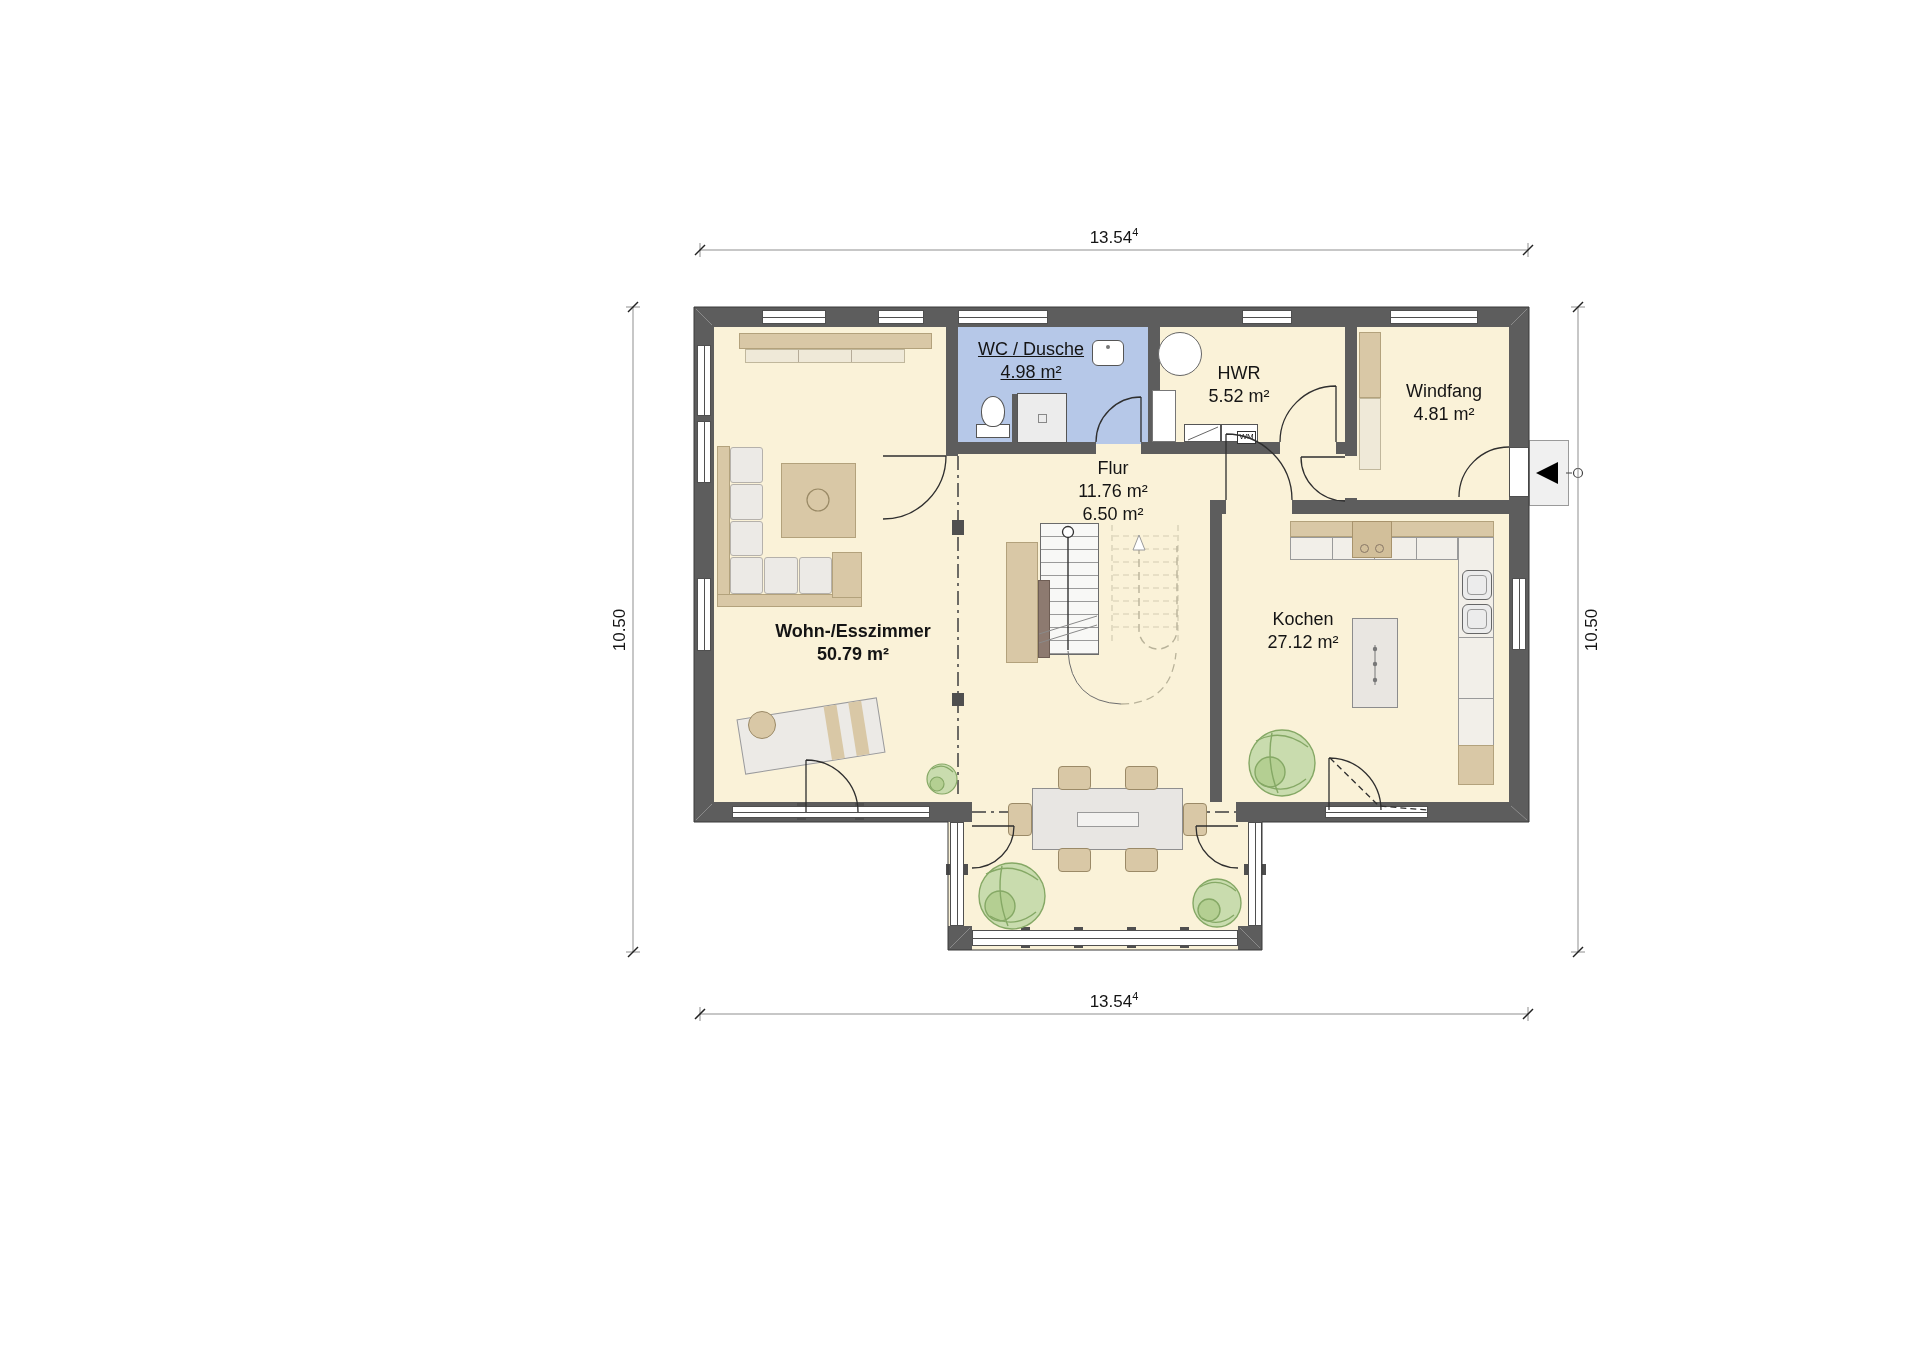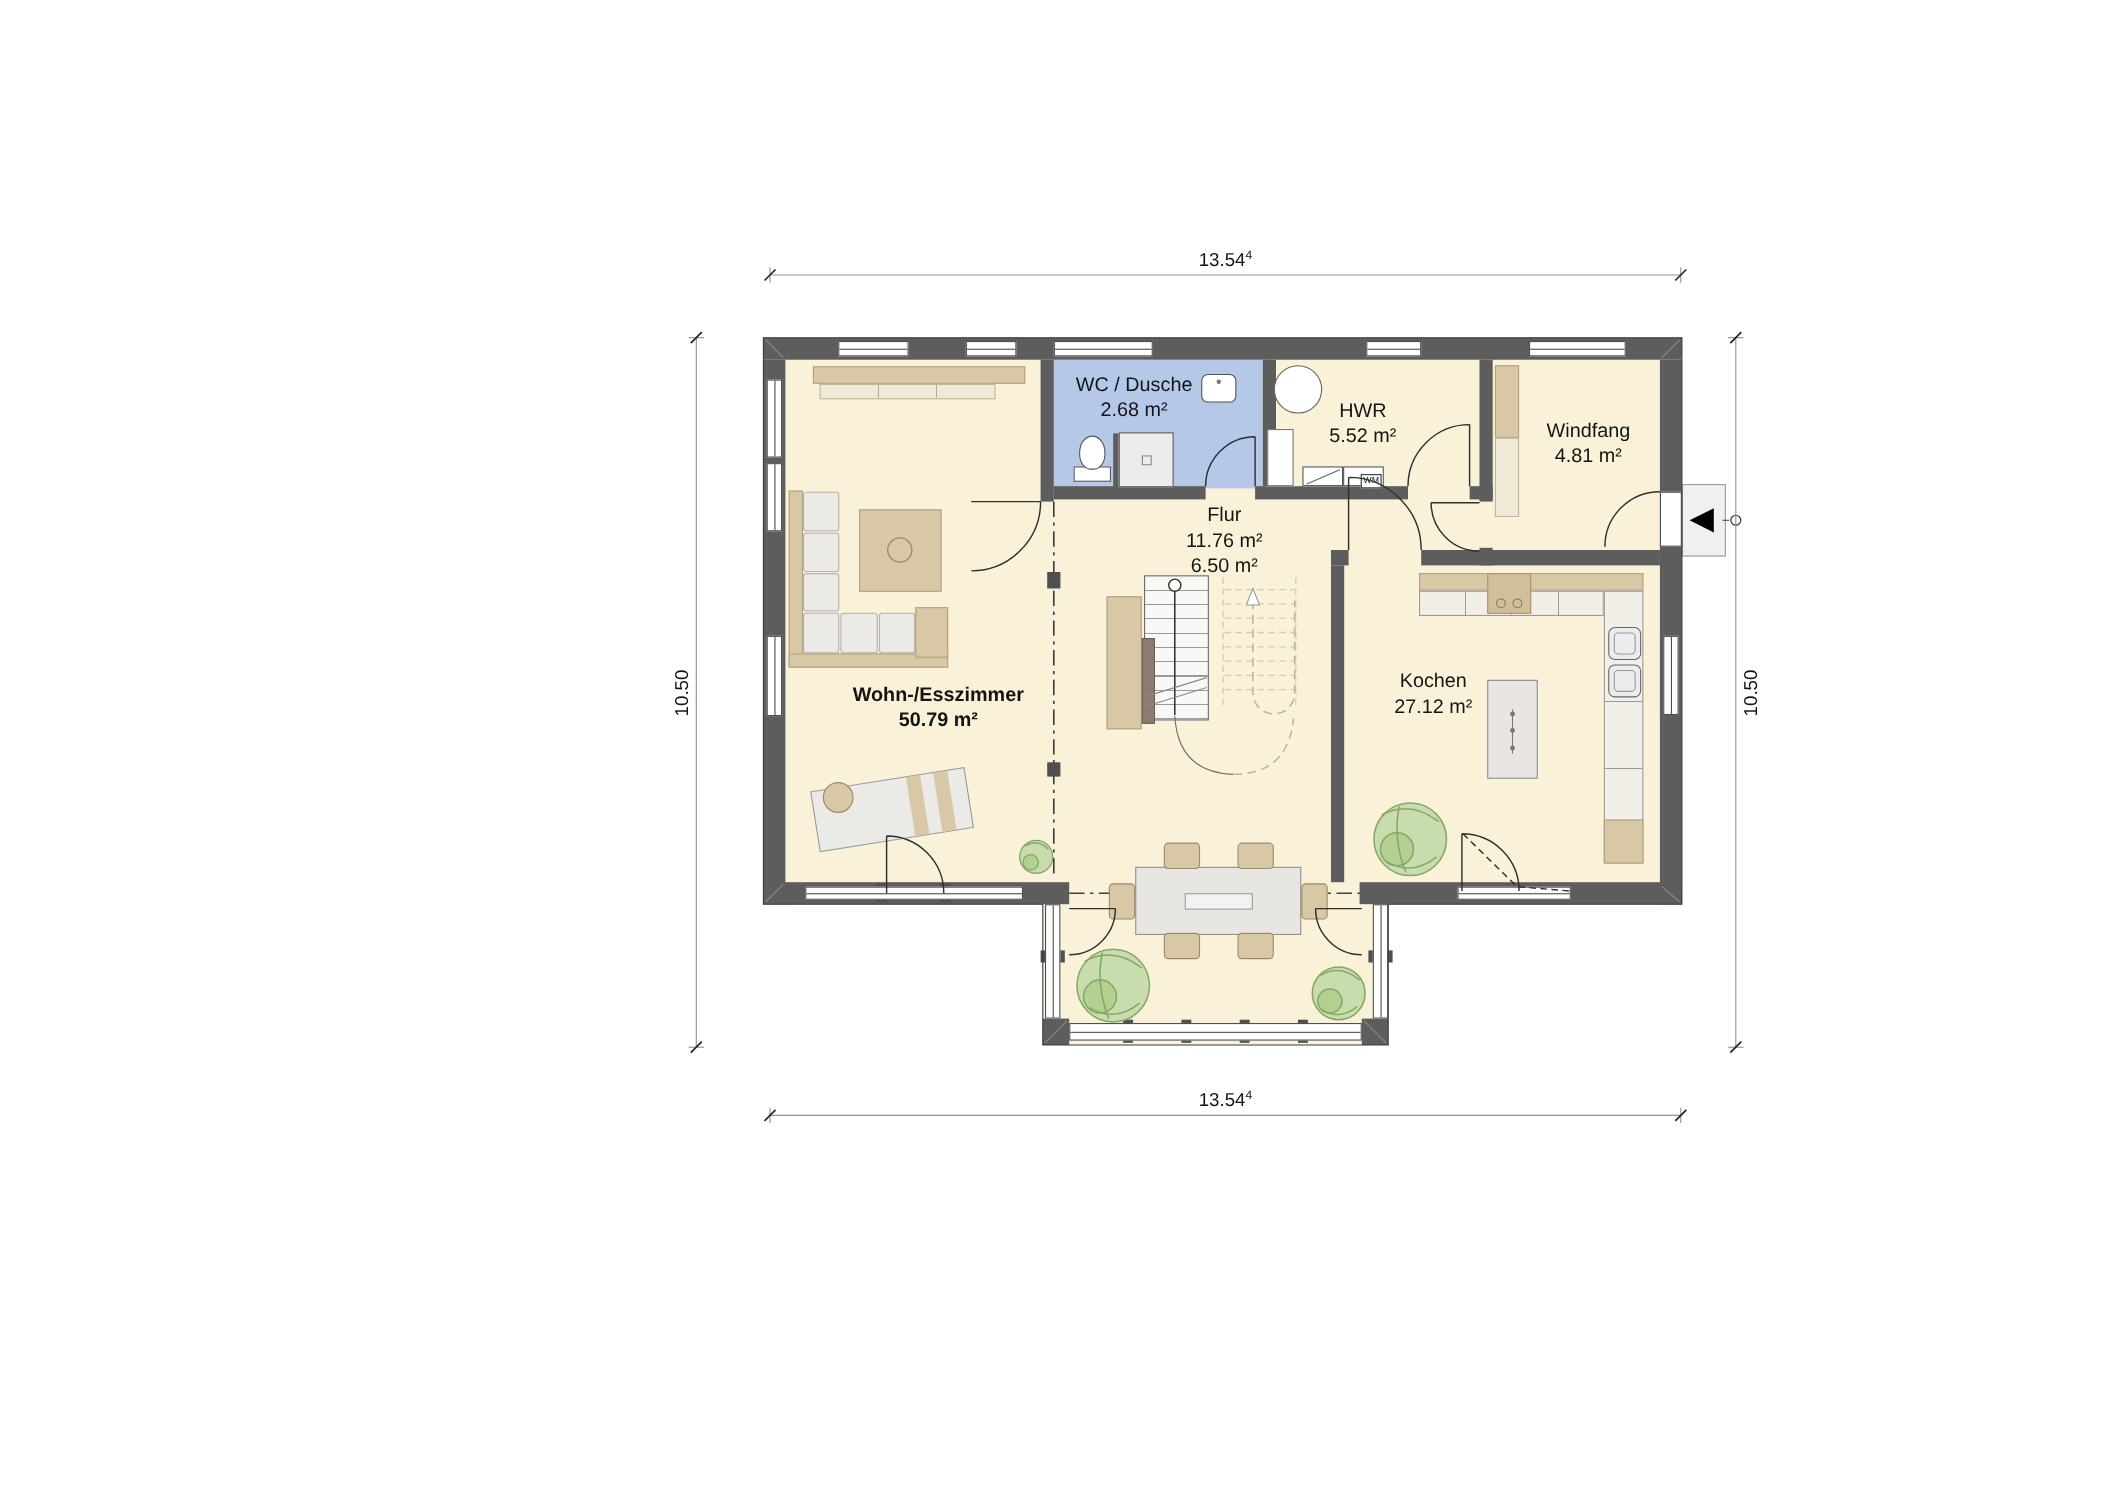--- a/index.html
+++ b/index.html
@@ -281,23 +281,23 @@
         <line x1="628" y1="957" x2="638" y2="947"></line>
       <line x1="1573" y1="312" x2="1583" y2="302"></line>
         <line x1="1573" y1="957" x2="1583" y2="947"></line>
     </g>
   </svg>
 
   <div class="label" style="left:853px;top:620px;font-weight:bold;">
     <div>Wohn-/Esszimmer</div>
     <div>50.79 m²</div>
   </div>
-  <div class="label" style="left:1031px;top:338px;">
+  <div class="label" style="left:1031px;top:338px;text-decoration:underline;">
     <div>WC / Dusche</div>
-    <div>2.68 m²</div>
+    <div>4.98 m²</div>
   </div>
   <div class="label" style="left:1239px;top:362px;">
     <div>HWR</div>
     <div>5.52 m²</div>
   </div>
   <div class="label" style="left:1444px;top:380px;">
     <div>Windfang</div>
     <div>4.81 m²</div>
   </div>
   <div class="label" style="left:1113px;top:457px;">

